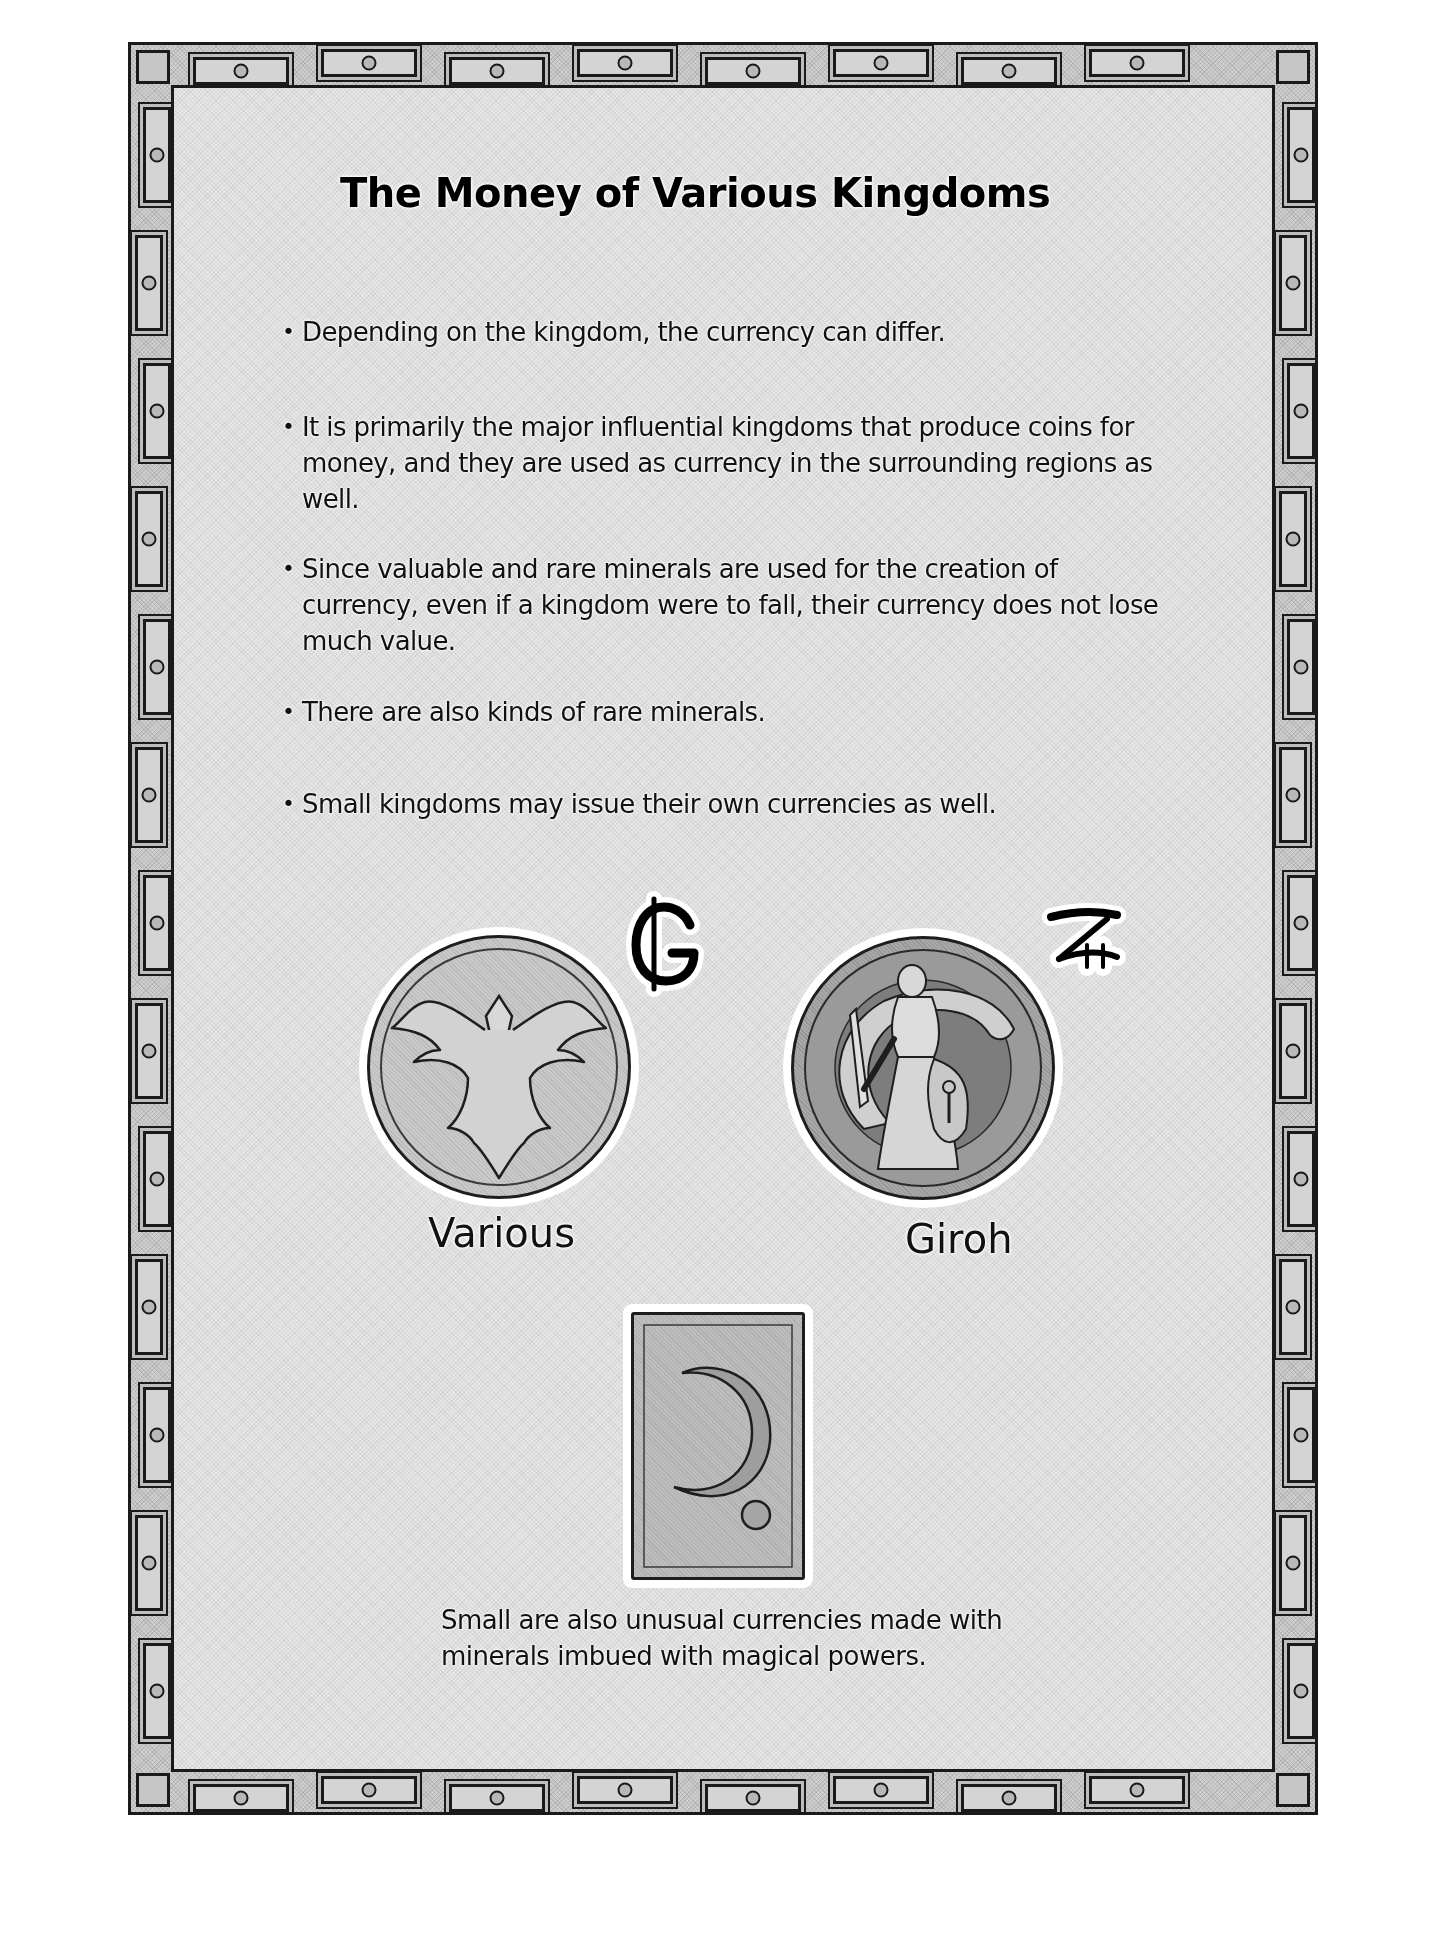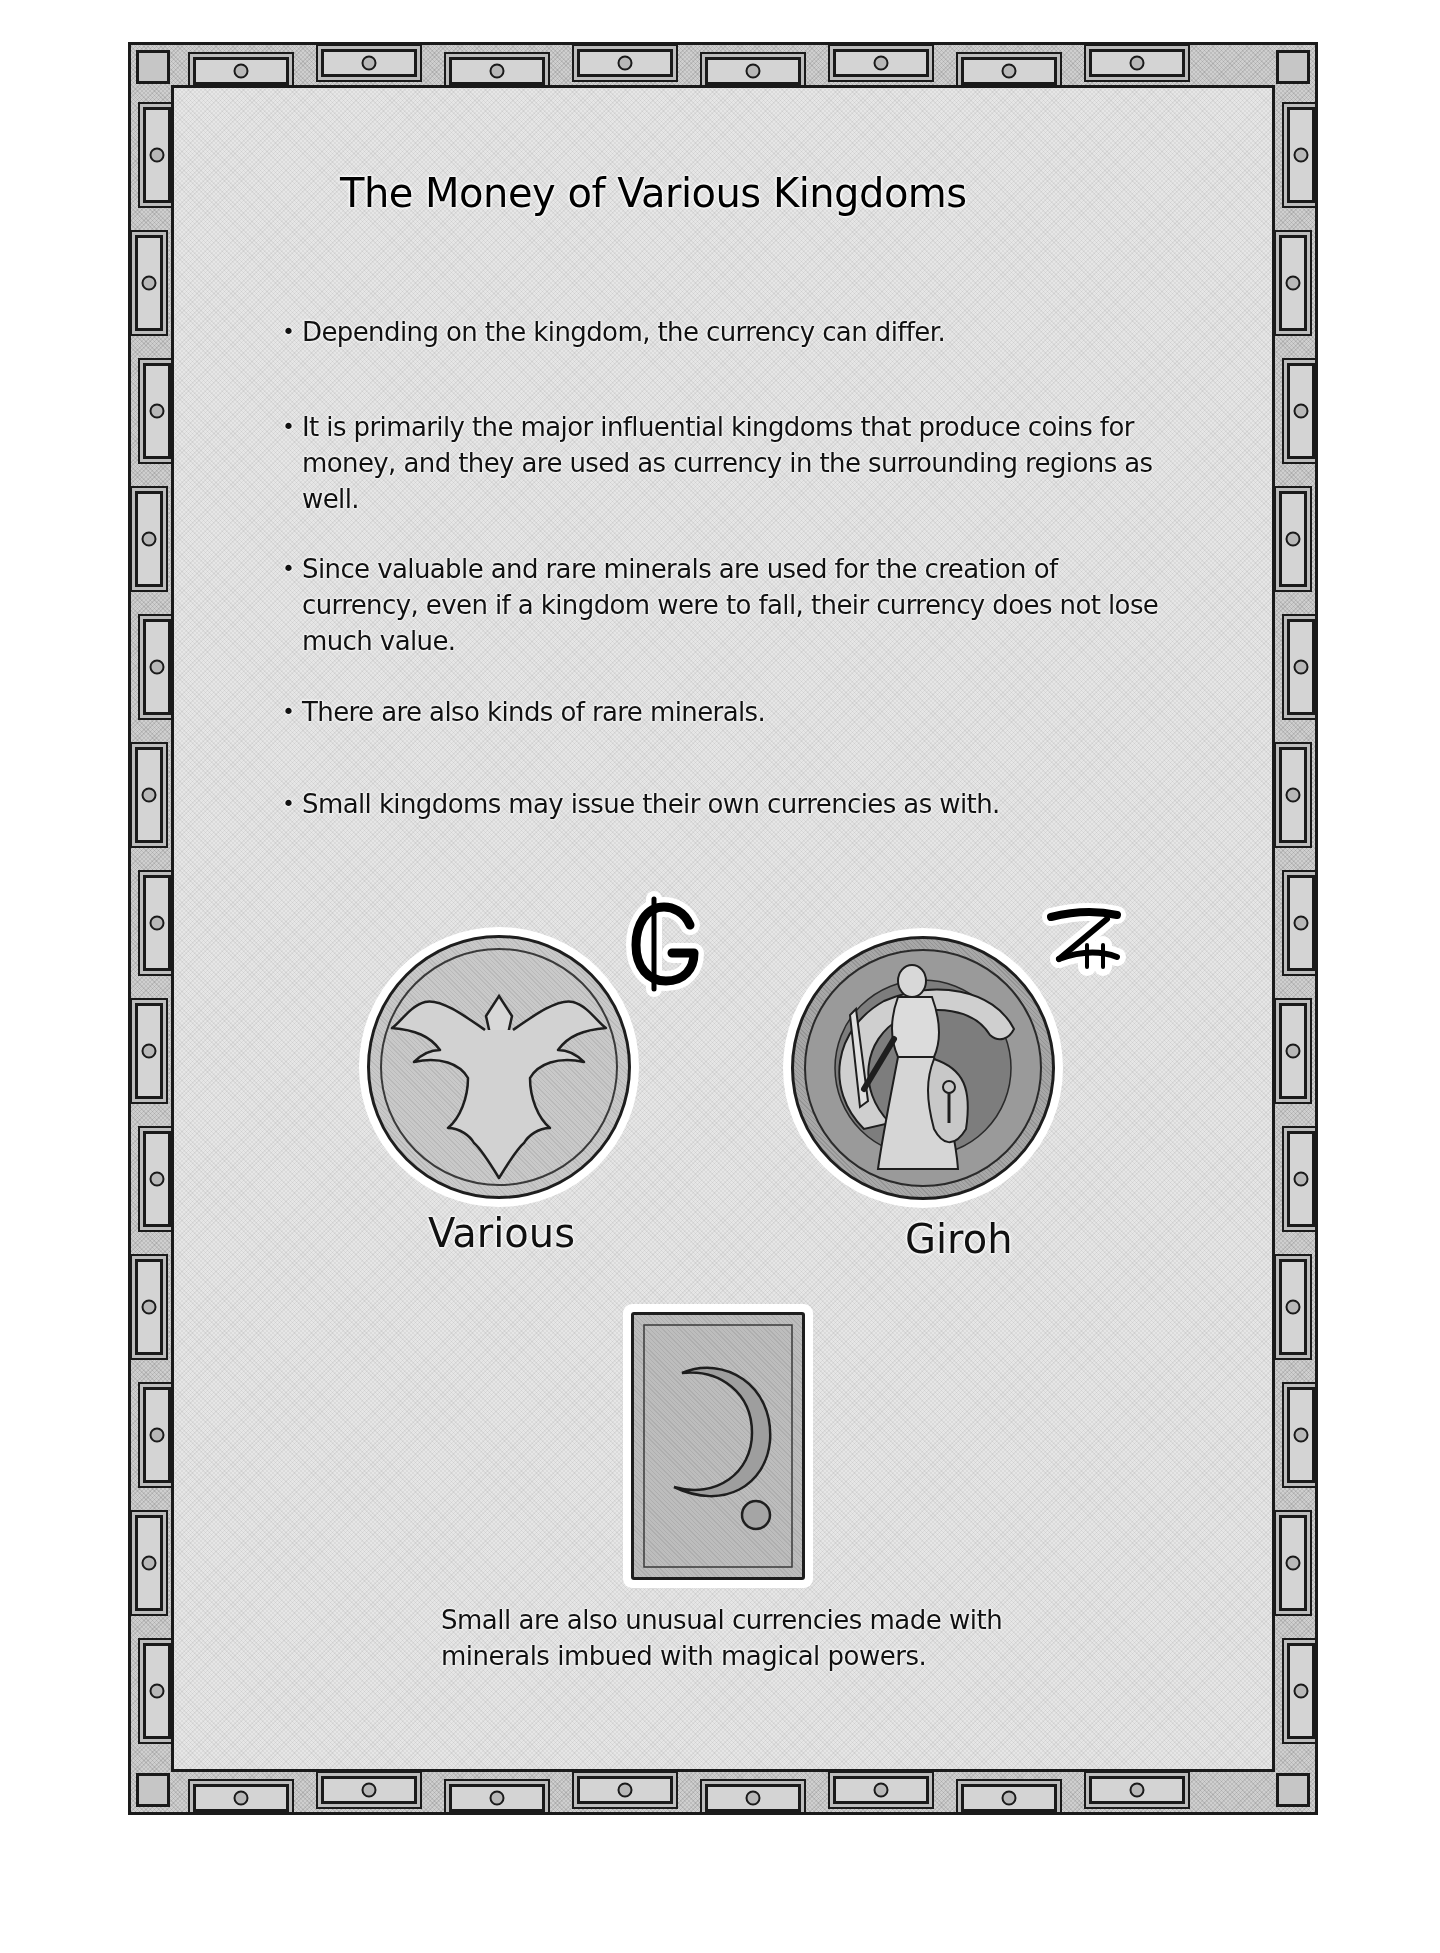--- a/index.html
+++ b/index.html
@@ -31,21 +31,21 @@
       box-shadow: 0 0 0 3px #bdbdbd, 0 0 0 5px #1a1a1a;
     }
     .plaque .dot {
       position: absolute; width: 11px; height: 11px; border-radius: 50%;
       border: 2px solid #1a1a1a; background: #b8b8b8; left: 50%; top: 50%;
       transform: translate(-50%, -50%);
     }
 
     .title {
       position: absolute; left: 340px; top: 170px; width: 720px;
-      font-family: "DejaVu Sans", sans-serif; font-weight: normal; font-size: 40px;
+      font-family: "DejaVu Sans", sans-serif; font-weight: bold; font-size: 40px;
       color: #000; letter-spacing: -0.5px;
       text-shadow: 0 0 3px #fff, 0 0 3px #fff, 0 0 4px #fff;
     }
     .bullets { position: absolute; left: 282px; top: 314px; width: 900px; }
     .bullet {
       position: absolute; left: 0; width: 900px;
       font-family: "DejaVu Sans", sans-serif; font-size: 26px; line-height: 36px;
       color: #111; letter-spacing: -0.6px;
       text-shadow: 0 0 3px #fff, 0 0 3px #fff;
       padding-left: 20px; box-sizing: border-box;
@@ -259,21 +259,21 @@
   <div class="bullet" style="top:237px; width:880px;">
     <span class="dotmark">•</span>
     <span>Since valuable and rare minerals are used for the creation of currency, even if a kingdom were to fall, their currency does not lose much value.</span>
   </div>
   <div class="bullet" style="top:380px;">
     <span class="dotmark">•</span>
     <span>There are also kinds of rare minerals.</span>
   </div>
   <div class="bullet" style="top:472px;">
     <span class="dotmark">•</span>
-    <span>Small kingdoms may issue their own currencies as with.</span>
+    <span>Small kingdoms may issue their own currencies as well.</span>
   </div>
 </div>
 
 <div class="coin coin-galera">
   <svg viewBox="0 0 258 258">
     <circle cx="129" cy="129" r="118" fill="none" stroke="#3a3a3a" stroke-width="2"></circle>
     <path d="M129 58 L142 78 L138 96 L129 102 L120 96 L116 78 Z" fill="#d8d8d8" stroke="#1e1e1e" stroke-width="2.5"></path>
     <path d="M115 92 C95 78 70 60 55 64 C40 68 30 85 22 90 C45 92 60 98 70 112 C58 112 50 118 44 124 C70 118 90 126 98 140 C98 160 90 180 78 190 C90 190 100 198 104 205 C110 210 118 222 129 240 C140 222 148 210 154 205 C158 198 168 190 180 190 C168 180 160 160 160 140 C168 126 188 118 214 124 C208 118 200 112 188 112 C198 98 213 92 236 90 C228 85 218 68 203 64 C188 60 163 78 143 92" fill="#d2d2d2" stroke="#1e1e1e" stroke-width="2.5" stroke-linejoin="round"></path>
   </svg>
 </div>

